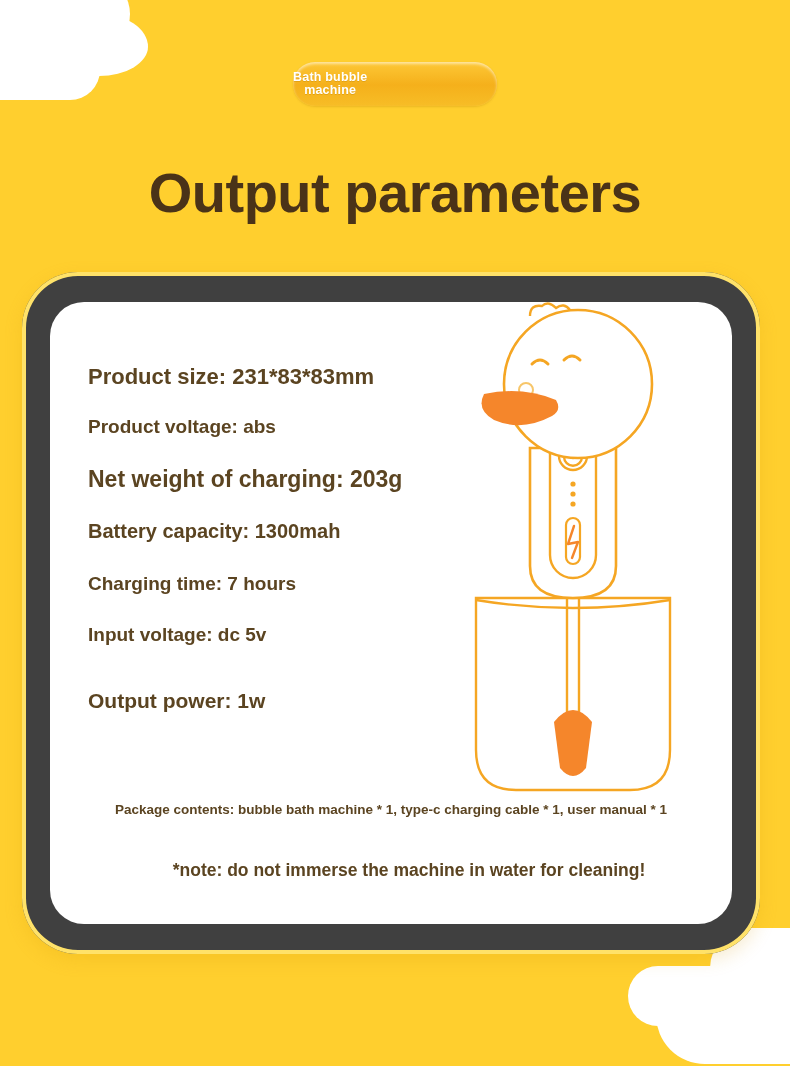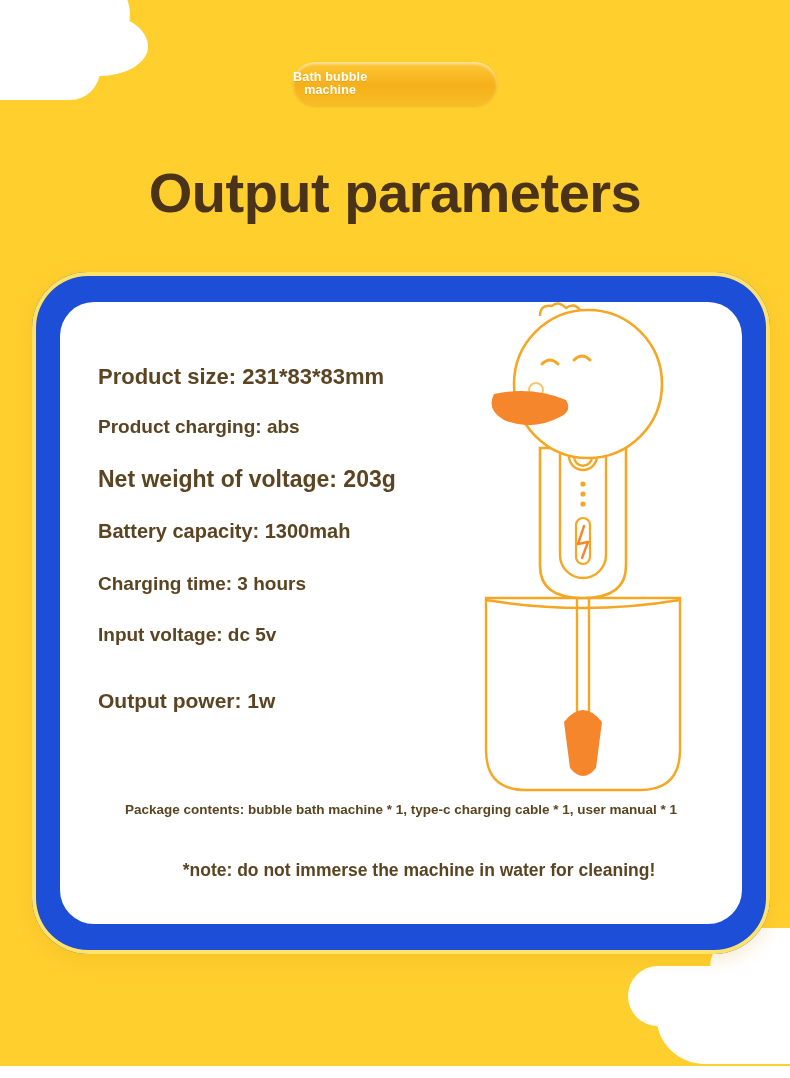--- a/index.html
+++ b/index.html
@@ -62,26 +62,26 @@
     font-size: 56px;
     font-weight: bold;
     color: #4A3318;
     letter-spacing: -0.5px;
     z-index: 4;
   }
 
   
   .card-outer {
     position: absolute;
-    left: 32px;
+    left: 22px;
     top: 272px;
     width: 738px;
     height: 682px;
     border-radius: 56px;
-    background: #1d4ed8;
+    background: #404040;
     box-shadow: 0 0 0 4px #FFE269 inset, 0 6px 18px rgba(210,150,0,.18);
     z-index: 3;
   }
   .card-inner {
     position: absolute;
     left: 28px;
     top: 30px;
     right: 28px;
     bottom: 30px;
     background: #FFFFFF;
@@ -153,24 +153,24 @@
   </div>
 </div>
 
 <div class="heading">Output parameters</div>
 
 <div class="card-outer">
   <div class="card-inner">
 
     <div class="spec-list">
       <div class="spec-row s0">Product size: 231*83*83mm</div>
-      <div class="spec-row s1">Product charging: abs</div>
-      <div class="spec-row s2">Net weight of voltage: 203g</div>
+      <div class="spec-row s1">Product voltage: abs</div>
+      <div class="spec-row s2">Net weight of charging: 203g</div>
       <div class="spec-row s3">Battery capacity: 1300mah</div>
-      <div class="spec-row s4">Charging time: 3 hours</div>
+      <div class="spec-row s4">Charging time: 7 hours</div>
       <div class="spec-row s5">Input voltage: dc 5v</div>
       <div class="spec-row s6">Output power:  1w</div>
     </div>
 
     <div class="package-line">Package contents: bubble bath machine * 1, type-c charging cable * 1, user manual * 1</div>
     <div class="note-line">*note: do not immerse the machine in water for cleaning!</div>
 
     <svg class="product" viewBox="0 0 230 510">
 
       <g fill="none" stroke="#F5A623" stroke-width="2.4">

